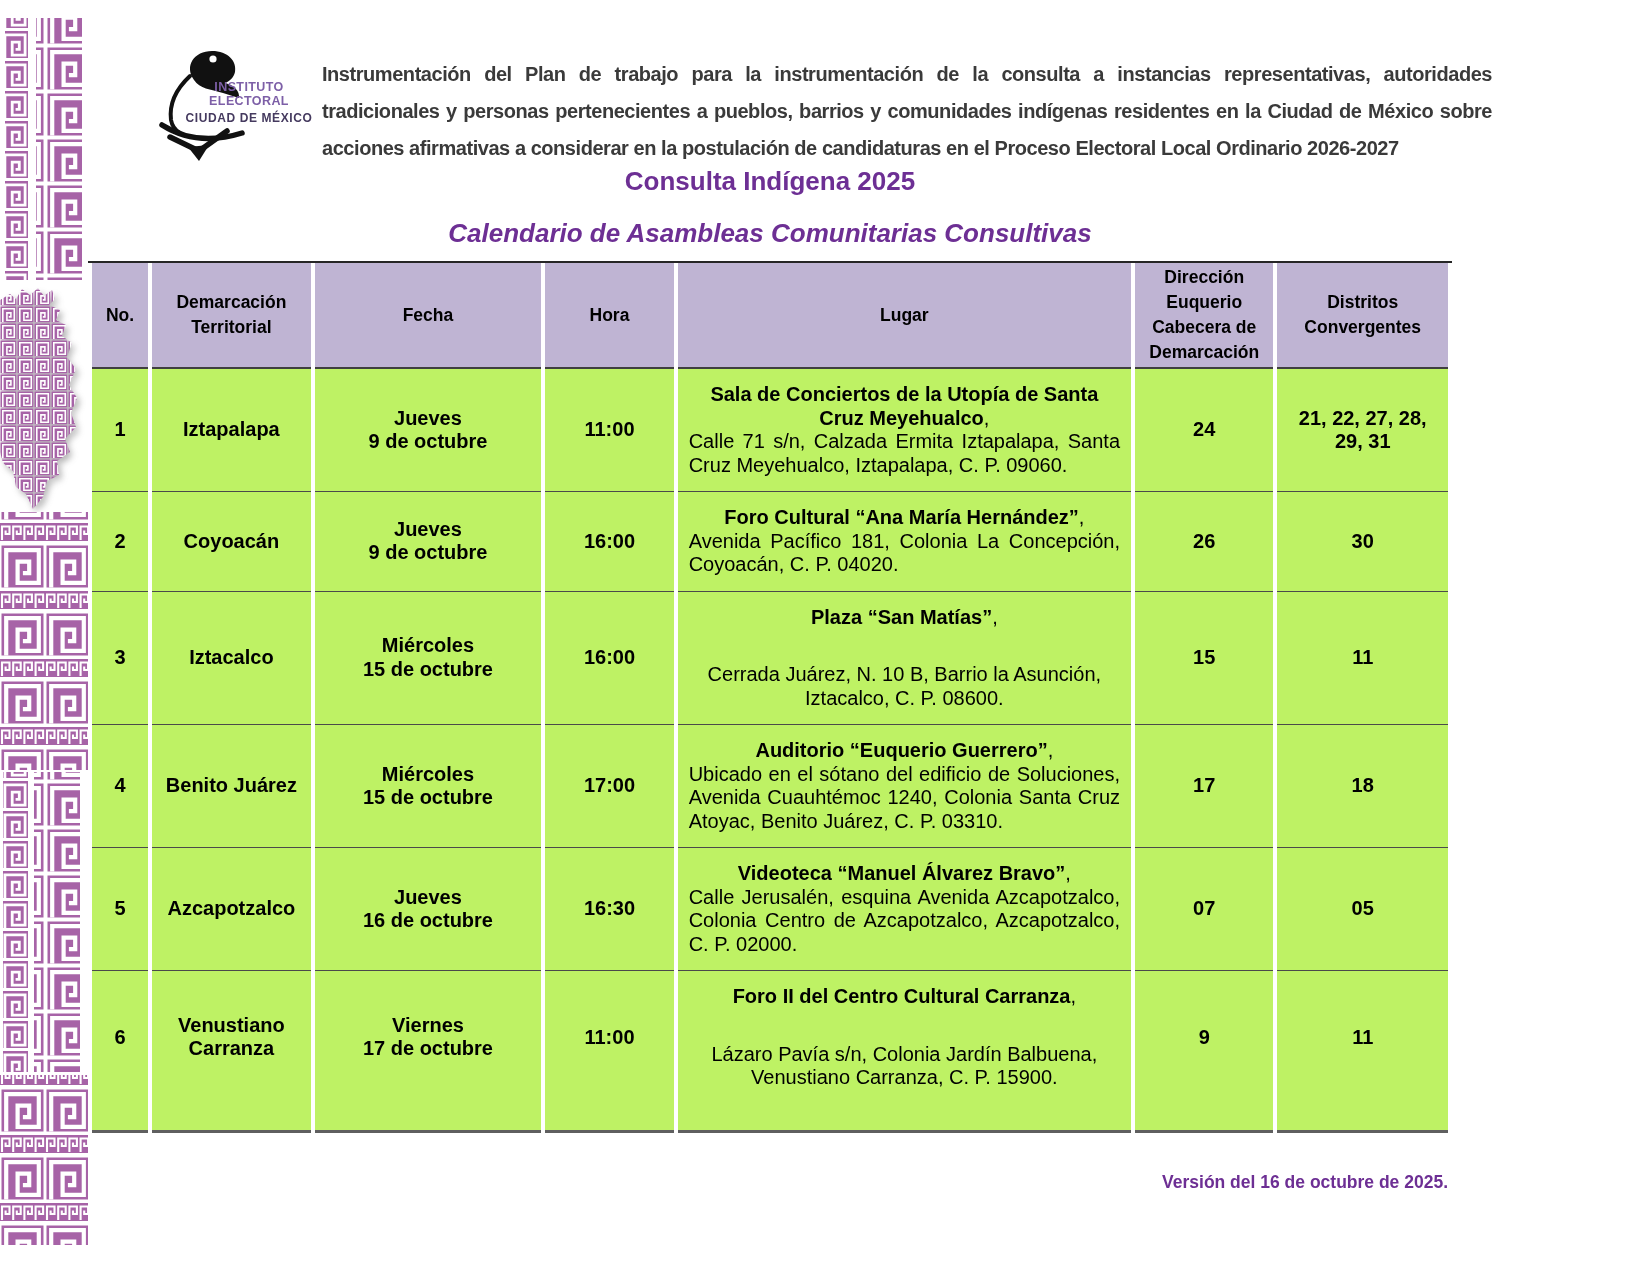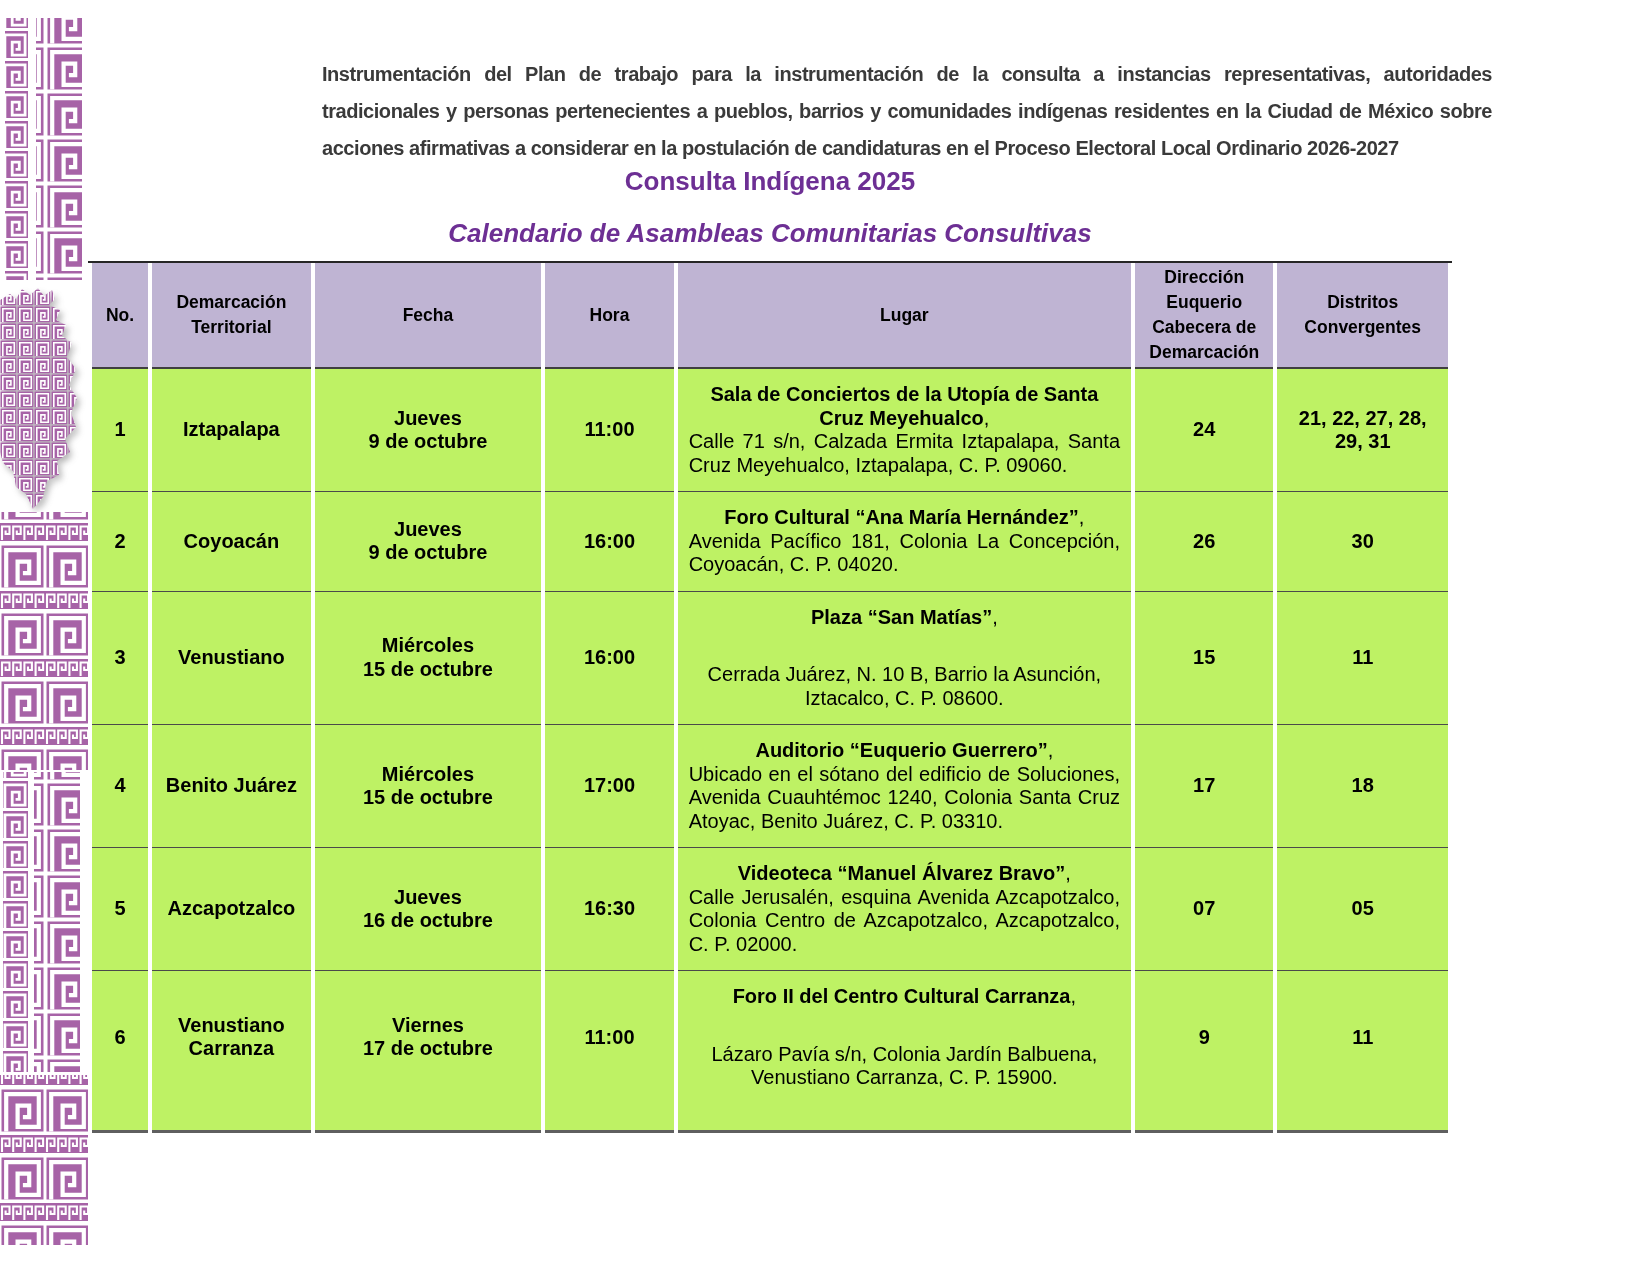--- a/index.html
+++ b/index.html
@@ -95,20 +95,34 @@
     <rect x="36" y="18" width="46" height="262" fill="url(#pSpiral44)"></rect>
 
     <path class="map-shape" fill="url(#pSpiral16)" d="M0,300 L10,294 L16,299 L22,289 L30,295 L38,288 L44,296 L52,290 L55,299 L49,305 L60,310 L56,320 L66,325 L62,336 L72,343 L67,357 L76,369 L69,385 L77,398 L71,413 L76,427 L65,439 L70,452 L57,461 L59,475 L47,481 L43,497 L33,509 L26,494 L16,487 L13,471 L3,463 L0,452 Z"></path>
 
     <rect x="0" y="512" width="88" height="258" fill="url(#pBand)"></rect>
     <rect x="3" y="772" width="26" height="300" fill="url(#pSpiral28)"></rect>
     <rect x="34" y="772" width="46" height="300" fill="url(#pSpiral44)"></rect>
     <rect x="0" y="1075" width="88" height="170" fill="url(#pBand)"></rect>
   </svg>
 
+  <div class="logo">
+    <svg width="195" height="118" viewBox="0 0 195 118" aria-hidden="true">
+      <path fill="#111" d="M66,34 C56,20 66,5 84,5 C100,5 109,15 107,26 C106,31 102,35 97,37 C106,39 112,45 111,52 L95,47 C82,43 72,43 66,34 Z"></path>
+      <circle cx="85" cy="13" r="3.6" fill="#fff"></circle>
+      <path fill="none" stroke="#111" stroke-width="4" stroke-linecap="round" d="M62,30 C47,44 41,58 43,74 C44,80 47,84 52,87"></path>
+      <path fill="none" stroke="#111" stroke-width="5.5" stroke-linecap="round" d="M34,79 C56,93 82,97 114,87"></path>
+      <path fill="none" stroke="#111" stroke-width="5.5" stroke-linecap="round" d="M42,91 L71,105 L99,85"></path>
+      <path fill="#111" d="M60,101 L71,115 L81,99 Z"></path>
+    </svg>
+    <div class="logo-text">
+      <div class="logo-line1">INSTITUTO ELECTORAL</div>
+      <div class="logo-line2">CIUDAD DE MÉXICO</div>
+    </div>
+  </div>
 
   <div class="header-par">Instrumentación del Plan de trabajo para la instrumentación de la consulta a instancias representativas, autoridades tradicionales y personas pertenecientes a pueblos, barrios y comunidades indígenas residentes en la Ciudad de México sobre acciones afirmativas a considerar en la postulación de candidaturas en el Proceso Electoral Local Ordinario 2026-2027</div>
 
   <div class="title title-1">Consulta Indígena 2025</div>
   <div class="title title-2">Calendario de Asambleas Comunitarias Consultivas</div>
 
   <div class="table-wrap">
     <table>
       <colgroup>
         <col style="width:56px">
@@ -158,21 +172,21 @@
       <td class="c-lugar">
         <div class="lugar-name"><span class="vn">Foro Cultural “Ana María Hernández”</span><span class="vn-comma">,</span></div>
         <div class="lugar-addr" data-align="justify">Avenida Pacífico 181, Colonia La Concepción, Coyoacán, C. P. 04020.</div>
       </td>
       <td class="c-dir">26</td>
       <td class="c-distr">30</td>
     </tr>
 
     <tr>
       <td class="c-no">3</td>
-      <td class="c-dem">Venustiano</td>
+      <td class="c-dem">Iztacalco</td>
       <td class="c-fecha">
         <div>Miércoles</div>
         <div>15 de octubre</div>
       </td>
       <td class="c-hora">16:00</td>
       <td class="c-lugar">
         <div class="lugar-name"><span class="vn">Plaza “San Matías”</span><span class="vn-comma">,</span></div>
         <div class="lugar-addr" data-align="center">Cerrada Juárez, N. 10 B, Barrio la Asunción, Iztacalco, C. P. 08600.</div>
       </td>
       <td class="c-dir">15</td>
@@ -223,14 +237,15 @@
         <div class="lugar-name"><span class="vn">Foro II del Centro Cultural Carranza</span><span class="vn-comma">,</span></div>
         <div class="lugar-addr" data-align="center">Lázaro Pavía s/n, Colonia Jardín Balbuena, Venustiano Carranza, C. P. 15900.</div>
       </td>
       <td class="c-dir">9</td>
       <td class="c-distr">11</td>
     </tr>
   </tbody>
     </table>
   </div>
 
+  <div class="version-note">Versión del 16 de octubre de 2025.</div>
 
 </div>
 
 </body></html>

